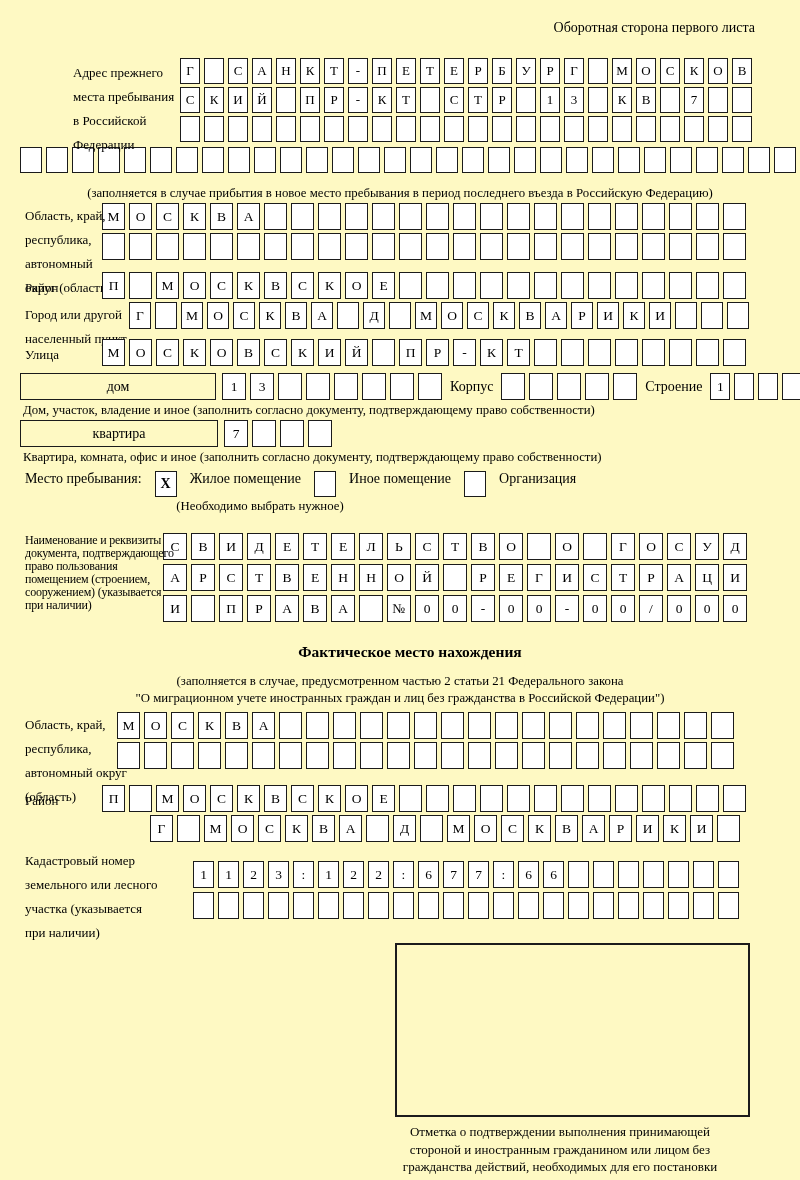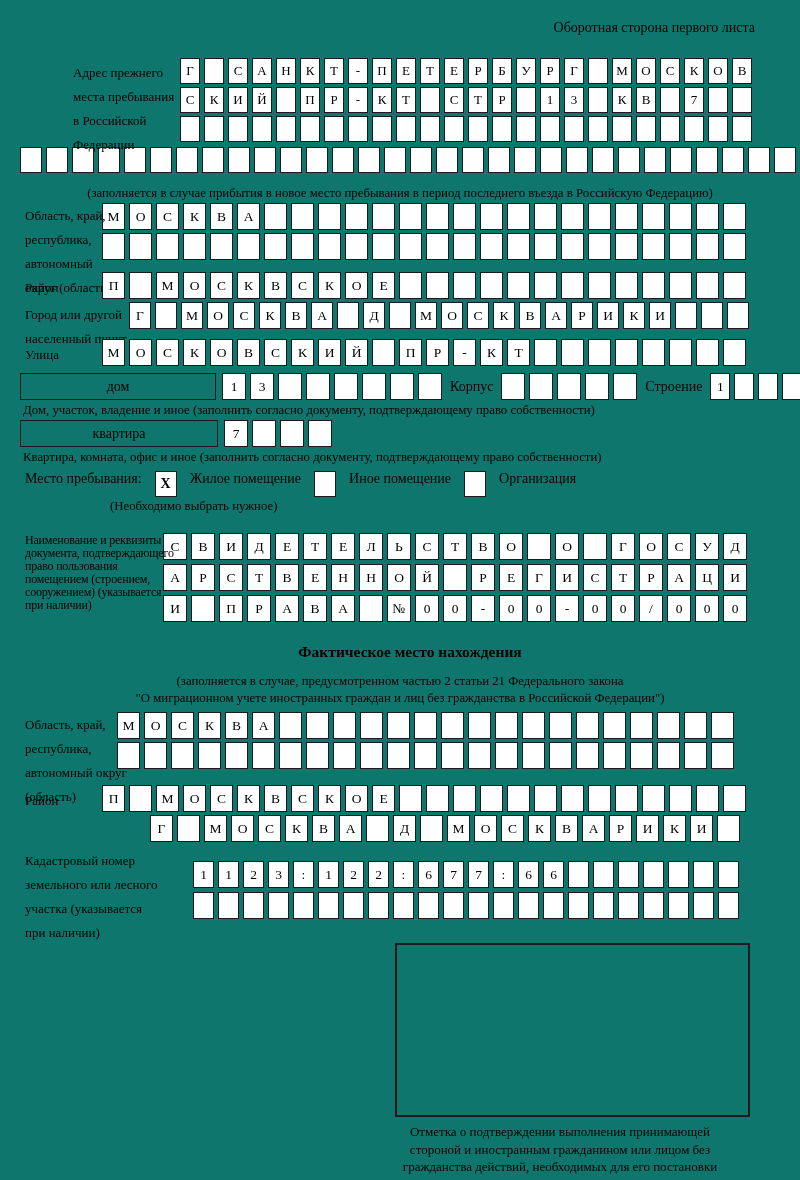--- a/index.html
+++ b/index.html
@@ -1,16 +1,16 @@
 <!DOCTYPE html>
 <html><head>
 <meta charset="utf-8">
 <style>
   html,body{margin:0;padding:0;background:#fff;}
-  .page{width:800px;height:1180px;background:#0f766e;color:#000;
+  .page{width:800px;height:1180px;background:#fef9c3;color:#000;
         font-family:"Liberation Serif","DejaVu Serif",serif;overflow:hidden;position:relative;}
   .top-note{text-align:right;padding:20px 45px 0 0;font-size:14px;}
   .block{position:relative;margin-bottom:3px;}
   .label{position:absolute;left:25px;top:1px;font-size:13px;line-height:24px;white-space:pre-line;}
   .label-mid{top:4px;}
   .label-sm{font-size:12px;line-height:13px;letter-spacing:-0.2px;}
   .addr-label{left:73px;top:3px;}
   .cellcol{display:flex;flex-direction:column;gap:3px;}
   .cells{display:flex;gap:4px;}
   .cell{box-sizing:border-box;flex:0 0 auto;width:23px;height:27px;border:1.6px solid #1b1b1b;
@@ -24,21 +24,21 @@
   .note{text-align:center;font-size:12.8px;margin:13px 0 2px;}
   .h2{text-align:center;font-weight:700;font-size:16px;margin:7px 0 5px;}
   .h3{text-align:center;font-weight:700;font-size:15.5px;margin:10px 0 4px;padding-left:20px;}
   .domrow{display:flex;align-items:center;gap:6px;margin:7px 0 0 20px;}
   .bigbox{height:27px;border:1.8px solid #1b1b1b;display:flex;align-items:center;justify-content:center;
           font-size:14px;box-sizing:border-box;flex:0 0 auto;}
   .inline-label{font-size:14px;padding:0 2px;flex:0 0 auto;}
   .leftnote{font-size:12.8px;margin:3px 0 2px 23px;}
   .cbrow{display:flex;align-items:flex-start;gap:13px;margin:6px 0 0 25px;font-size:14px;}
   .cb{width:22px;height:26px;font-size:14px;font-weight:600;}
-  .choose-note{font-size:12.8px;margin:2px 0 19px 110px;width:300px;text-align:left;}
+  .choose-note{font-size:12.8px;margin:2px 0 19px 110px;width:300px;text-align:center;}
   .stamp-wrap{margin:10px 0 0 345px;width:430px;}
   .stamp-box{width:355px;height:174px;border:2px solid #1b1b1b;margin-left:50px;box-sizing:border-box;}
   .stamp-note{margin-top:6px;font-size:13px;line-height:17.5px;text-align:center;white-space:pre-line;}
 </style>
 </head>
 <body>
 
 <div class="page">
 
   <div class="top-note">Оборотная сторона первого листа</div>

